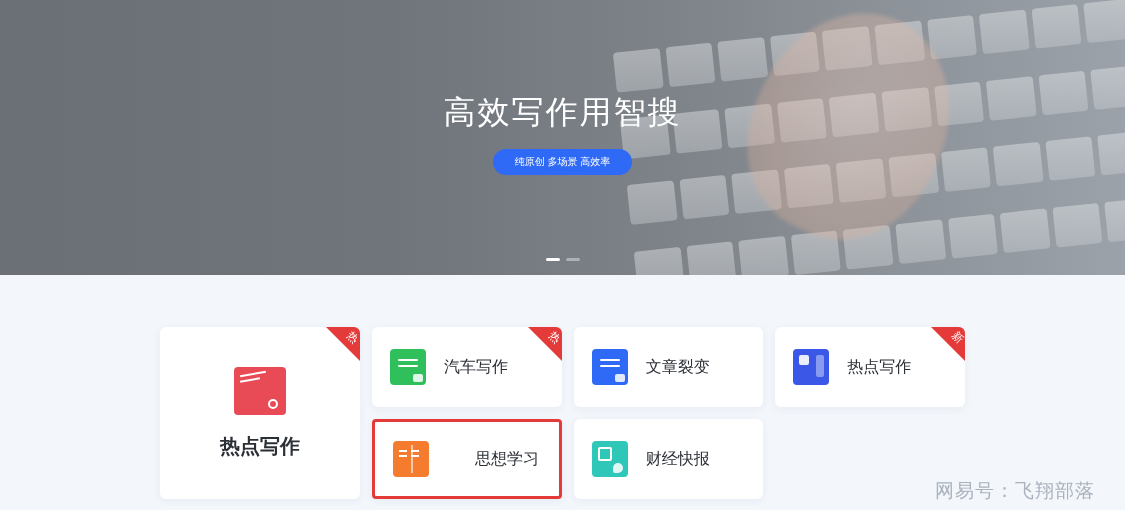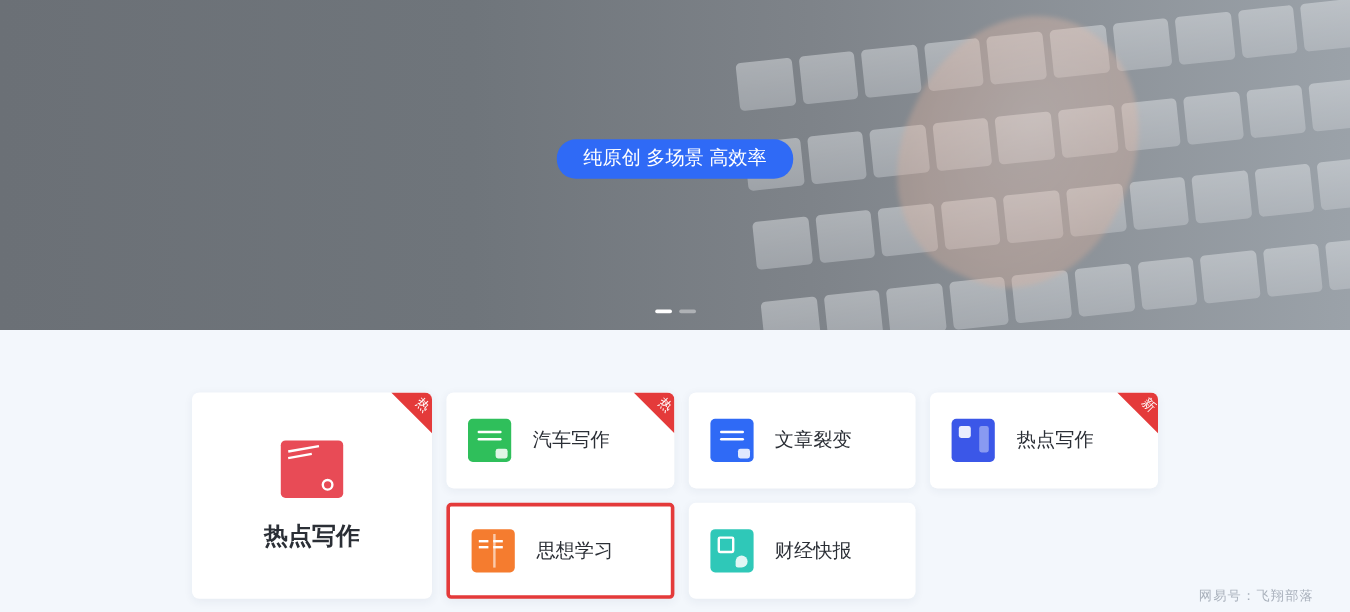--- a/index.html
+++ b/index.html
@@ -52,21 +52,21 @@
   .hero h1 {
     font-size: 32px;
     font-weight: 500;
     letter-spacing: 2px;
     margin-bottom: 14px;
     position: relative; z-index: 2;
   }
   .hero .badge {
     background: #2f6af6;
     color: #fff;
-    font-size: 16px;
+    font-size: 10px;
     padding: 6px 22px;
     border-radius: 16px;
     margin-bottom: 10px;
     position: relative; z-index: 2;
   }
   .hero .sub {
     font-size: 13px;
     color: #e2e5e8;
     position: relative; z-index: 2;
   }
@@ -122,20 +122,21 @@
   }
   .card.big .icon {
     width: 52px; height: 48px;
     margin-right: 0;
     margin-bottom: 18px;
   }
   .card.big .label { font-size: 20px; font-weight: 600; }
   .card.highlight {
     border: 3px solid #e43a3a;
     border-radius: 4px;
+    gap: 28px;
   }
 
   .ribbon {
     position: absolute;
     top: 0; right: 0;
     width: 0; height: 0;
     border-style: solid;
     border-width: 0 34px 34px 0;
     border-color: transparent #e43a3a transparent transparent;
   }
@@ -173,21 +174,21 @@
   .ic-book::before { content:""; position:absolute; top:4px; bottom:4px; left:50%; width:2px; background:rgba(255,255,255,0.6); }
   .ic-book::after  { content:""; position:absolute; top:9px; left:6px; width:8px; height:2px; background:#fff; box-shadow:0 5px 0 #fff, 12px 0 0 #fff, 12px 5px 0 #fff; }
 
   .ic-weather { background:#2fc8b8; position:relative; }
   .ic-weather::before { content:""; position:absolute; top:6px; left:6px; width:10px; height:10px; border:2px solid #fff; border-radius:2px; }
   .ic-weather::after { content:""; position:absolute; bottom:4px; right:5px; width:10px; height:10px; background:rgba(255,255,255,0.85); border-radius:50% 50% 50% 2px; }
 
   .watermark {
     position: absolute;
     bottom: 6px; right: 30px;
-    font-size: 11px;
+    font-size: 19px;
     color: rgba(120,130,145,0.6);
     letter-spacing: 1px;
     margin-top: 10px;
   }
 </style>
 </head>
 <body>
 
 <div class="hero">
   <div class="keys">
@@ -226,20 +227,21 @@
       <span></span>
       <span></span>
       <span></span>
       <span></span>
       <span></span>
       <span></span>
       <span></span>
       <span></span>
   </div>
   <div class="finger"></div>
+  <h1>高效写作用智搜</h1>
   <div class="badge">纯原创 多场景 高效率</div>
   <div class="dots">
     <span class="active"></span>
     <span></span>
   </div>
 </div>
 
 <div class="grid-wrap">
 
   <div class="card big">

